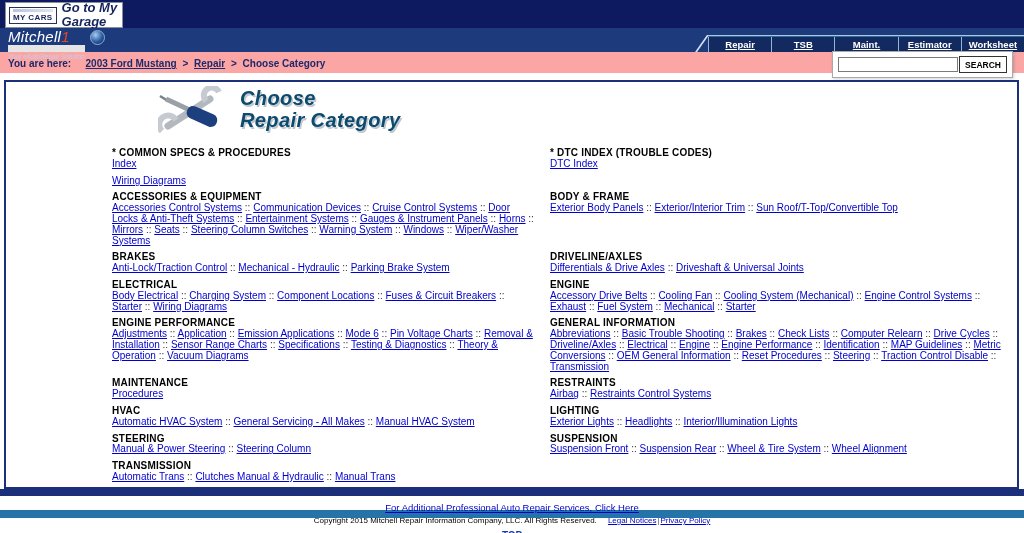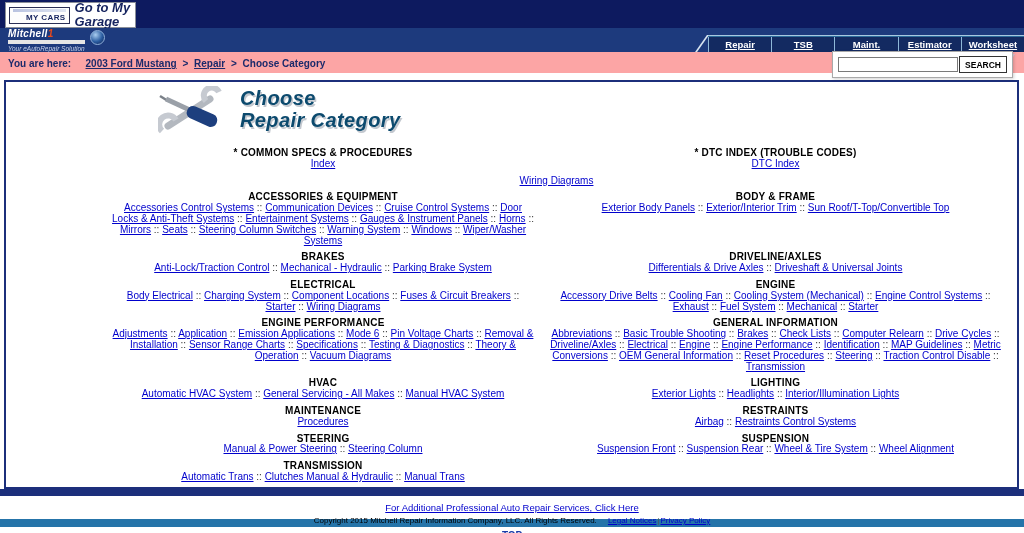--- a/index.html
+++ b/index.html
@@ -14,32 +14,32 @@
 
   
   .bar1 { height:28px; background:#0d1a5f; position:relative; }
   .mycars {
     position:absolute; left:5px; top:2px; height:26px;
     background:#fff; border:1px solid #8a8f99;
     display:flex; align-items:center; gap:5px; padding:1px 5px 1px 3px;
   }
   .plate { border:1px solid #2a2f55; padding:1px 3px; text-align:center; background:#fdfdfd; }
   .plate-top { height:3px; background:linear-gradient(to right,#b9c3e0,#dfe5f2); margin-bottom:1px; }
-  .plate-text { font-size:8px; font-weight:bold; color:#16245f; letter-spacing:.4px; white-space:nowrap;margin-left:13px; }
+  .plate-text { font-size:8px; font-weight:bold; color:#16245f; letter-spacing:.4px; white-space:nowrap; }
   .garage-text { font-style:italic; font-weight:bold; color:#16245f; font-size:13px; line-height:1.05; white-space:nowrap; }
   .logout-help { position:absolute; right:9px; top:4px; text-align:right; font-size:10px; font-weight:bold; color:#fff;margin-top:36px; }
   .logout-help a { color:#fff; text-decoration:underline; }
   .lh-div { color:#aebadd; padding:0 2px; }
   .version { font-size:8px; font-weight:normal; color:#c9d2ea; margin-top:1px; }
 
   
   .bar2 { height:24px; background:#1d3a7d; position:relative; }
   .logo { position:absolute; left:8px; top:1px; display:flex; gap:5px; }
   .logo-main { display:flex; flex-direction:column; }
-  .logo-text { color:#fff; font-style:italic; font-weight:bold; font-size:10px; line-height:1.05; letter-spacing:.3px; border-bottom:4px solid #e5e5e5; padding-right:2px; }
+  .logo-text { color:#fff; font-style:italic; font-weight:normal; font-size:15px; line-height:1.05; letter-spacing:.3px; border-bottom:7px solid #e5e5e5; padding-right:2px; }
   .logo-one { color:#e8491c; }
   .tagline { font-size:6.5px; color:#c6d0e8; font-style:italic; margin-top:1px; white-space:nowrap; }
   .globe { width:15px; height:15px; border-radius:50%; margin-top:1px;
     background:radial-gradient(circle at 35% 30%, #a9cdf0, #2a5ca0 55%, #132a61 90%);
     border:1px solid #8fb0da; }
   .slash { position:absolute; right:321px; bottom:0; width:2px; height:17px; background:#d7e4f0; transform:skewX(-35deg); }
   .tab-band {
     position:absolute; right:0; bottom:0; height:17px; width:316px;
     background:#2c6d9b; border-top:1px solid #a8c8e0; display:flex;
   }
@@ -66,33 +66,33 @@
     position:absolute; left:4px; right:5px; top:80px; bottom:44px;
     border:2px solid #1c2f7b; background:#fff; overflow:hidden;
   }
   .page-title-wrap { display:flex; align-items:center; gap:12px; margin:4px 0 14px 152px; height:48px; }
   .title-text {
     font-style:italic; font-weight:bold; font-size:20px; color:#0c4a6e;
     line-height:1.08; letter-spacing:.4px; text-shadow:1.5px 1.5px 0 #c3c8cf;
   }
 
   
-  .cats { margin:0 16px 0 106px;text-align:center; }
+  .cats { margin:0 16px 0 106px; }
   .cat-row { display:flex; margin-bottom:6px; }
   .cat-cell { font-size:10px; line-height:10.8px; }
   .cat-cell.left { width:438px; padding-right:16px; flex:none; }
   .cat-cell.right { flex:1; }
   .cat-title { font-weight:bold; color:#000; letter-spacing:.2px; }
   .cat-links a { color:#0000cc; text-decoration:underline; }
   .sep { color:#333; }
 
   
   .footer { position:absolute; bottom:0; left:0; right:0; height:44px; }
   .f-navy { height:7px; background:#1c2f7b; }
-  .f-white { height:23px; text-align:center; padding-top:1px; background:#fff; }
+  .f-white { height:14px; text-align:center; padding-top:1px; background:#fff; }
   .promo { font-size:9.5px; color:#0000cc; text-decoration:underline; }
   .copy-line { font-size:8px; color:#000; margin-top:1px; }
   .copy-line a { color:#0000cc; text-decoration:underline; }
   .copy-div { color:#555; padding:0 1px; }
   .top-link { font-size:10px; font-weight:bold; color:#1a3aa8; text-decoration:underline; }
   .f-bottom { height:8px; background:#2574a9; }
 </style>
 </head>
 <body>
 
@@ -224,36 +224,36 @@
           <div class="cat-title">ENGINE PERFORMANCE</div>
           <div class="cat-links"><a>Adjustments</a><span class="sep"> :: </span><a>Application</a><span class="sep"> :: </span><a>Emission Applications</a><span class="sep"> :: </span><a>Mode 6</a><span class="sep"> :: </span><a>Pin Voltage Charts</a><span class="sep"> :: </span><a>Removal &amp; Installation</a><span class="sep"> :: </span><a>Sensor Range Charts</a><span class="sep"> :: </span><a>Specifications</a><span class="sep"> :: </span><a>Testing &amp; Diagnostics</a><span class="sep"> :: </span><a>Theory &amp; Operation</a><span class="sep"> :: </span><a>Vacuum Diagrams</a></div>
         </div>
         <div class="cat-cell right">
           <div class="cat-title">GENERAL INFORMATION</div>
           <div class="cat-links"><a>Abbreviations</a><span class="sep"> :: </span><a>Basic Trouble Shooting</a><span class="sep"> :: </span><a>Brakes</a><span class="sep"> :: </span><a>Check Lists</a><span class="sep"> :: </span><a>Computer Relearn</a><span class="sep"> :: </span><a>Drive Cycles</a><span class="sep"> :: </span><a>Driveline/Axles</a><span class="sep"> :: </span><a>Electrical</a><span class="sep"> :: </span><a>Engine</a><span class="sep"> :: </span><a>Engine Performance</a><span class="sep"> :: </span><a>Identification</a><span class="sep"> :: </span><a>MAP Guidelines</a><span class="sep"> :: </span><a>Metric Conversions</a><span class="sep"> :: </span><a>OEM General Information</a><span class="sep"> :: </span><a>Reset Procedures</a><span class="sep"> :: </span><a>Steering</a><span class="sep"> :: </span><a>Traction Control Disable</a><span class="sep"> :: </span><a>Transmission</a></div>
         </div>
       </div>
       <div class="cat-row">
         <div class="cat-cell left">
+          <div class="cat-title">MAINTENANCE</div>
+          <div class="cat-links"><a>Procedures</a></div>
+        </div>
+        <div class="cat-cell right">
+          <div class="cat-title">RESTRAINTS</div>
+          <div class="cat-links"><a>Airbag</a><span class="sep"> :: </span><a>Restraints Control Systems</a></div>
+        </div>
+      </div>
+      <div class="cat-row">
+        <div class="cat-cell left">
           <div class="cat-title">HVAC</div>
           <div class="cat-links"><a>Automatic HVAC System</a><span class="sep"> :: </span><a>General Servicing - All Makes</a><span class="sep"> :: </span><a>Manual HVAC System</a></div>
         </div>
         <div class="cat-cell right">
           <div class="cat-title">LIGHTING</div>
           <div class="cat-links"><a>Exterior Lights</a><span class="sep"> :: </span><a>Headlights</a><span class="sep"> :: </span><a>Interior/Illumination Lights</a></div>
-        </div>
-      </div>
-      <div class="cat-row">
-        <div class="cat-cell left">
-          <div class="cat-title">MAINTENANCE</div>
-          <div class="cat-links"><a>Procedures</a></div>
-        </div>
-        <div class="cat-cell right">
-          <div class="cat-title">RESTRAINTS</div>
-          <div class="cat-links"><a>Airbag</a><span class="sep"> :: </span><a>Restraints Control Systems</a></div>
         </div>
       </div>
       <div class="cat-row">
         <div class="cat-cell left">
           <div class="cat-title">STEERING</div>
           <div class="cat-links"><a>Manual &amp; Power Steering</a><span class="sep"> :: </span><a>Steering Column</a></div>
         </div>
         <div class="cat-cell right">
           <div class="cat-title">SUSPENSION</div>
           <div class="cat-links"><a>Suspension Front</a><span class="sep"> :: </span><a>Suspension Rear</a><span class="sep"> :: </span><a>Wheel &amp; Tire System</a><span class="sep"> :: </span><a>Wheel Alignment</a></div>

